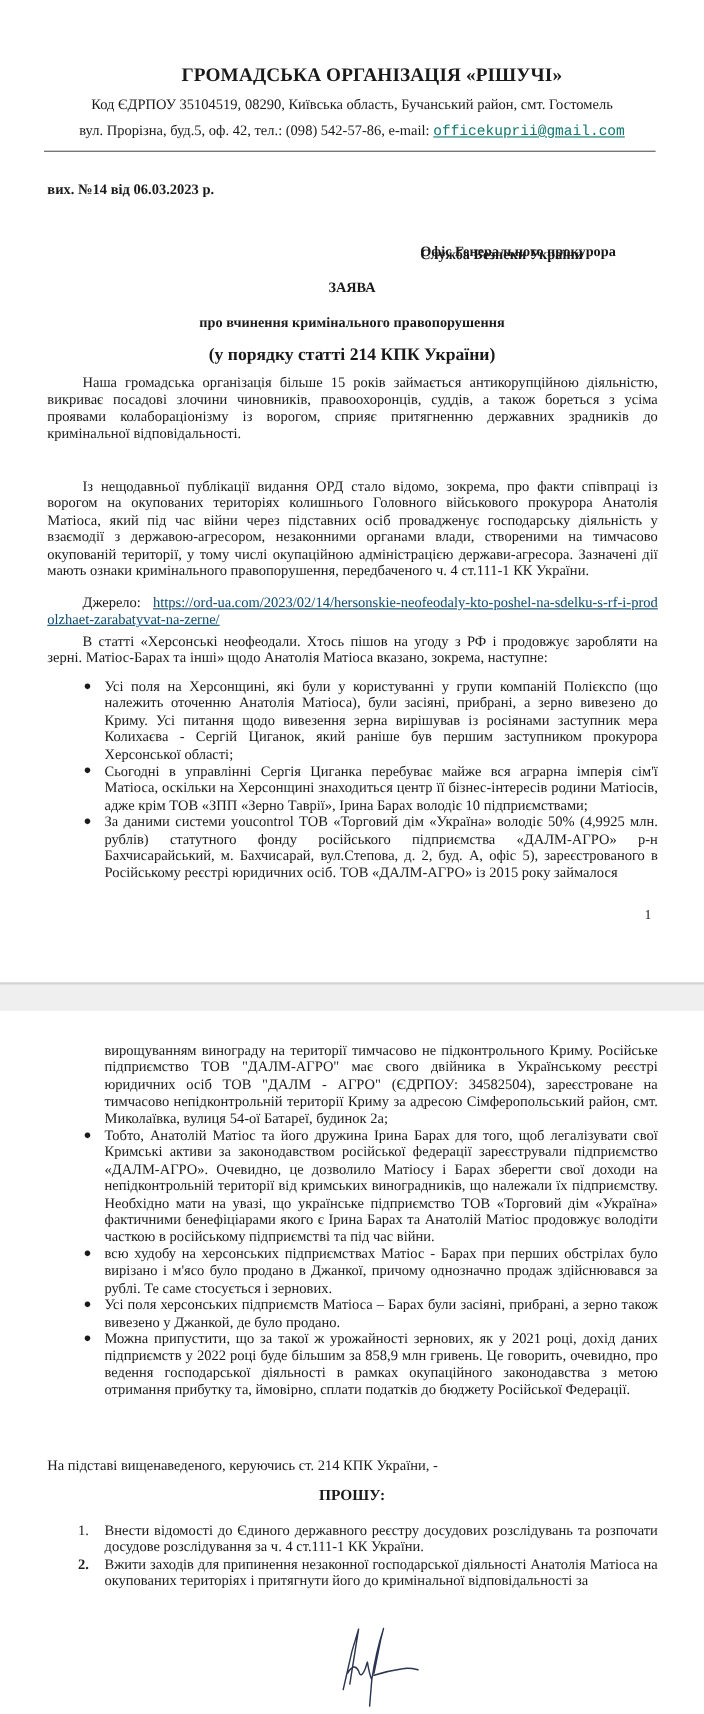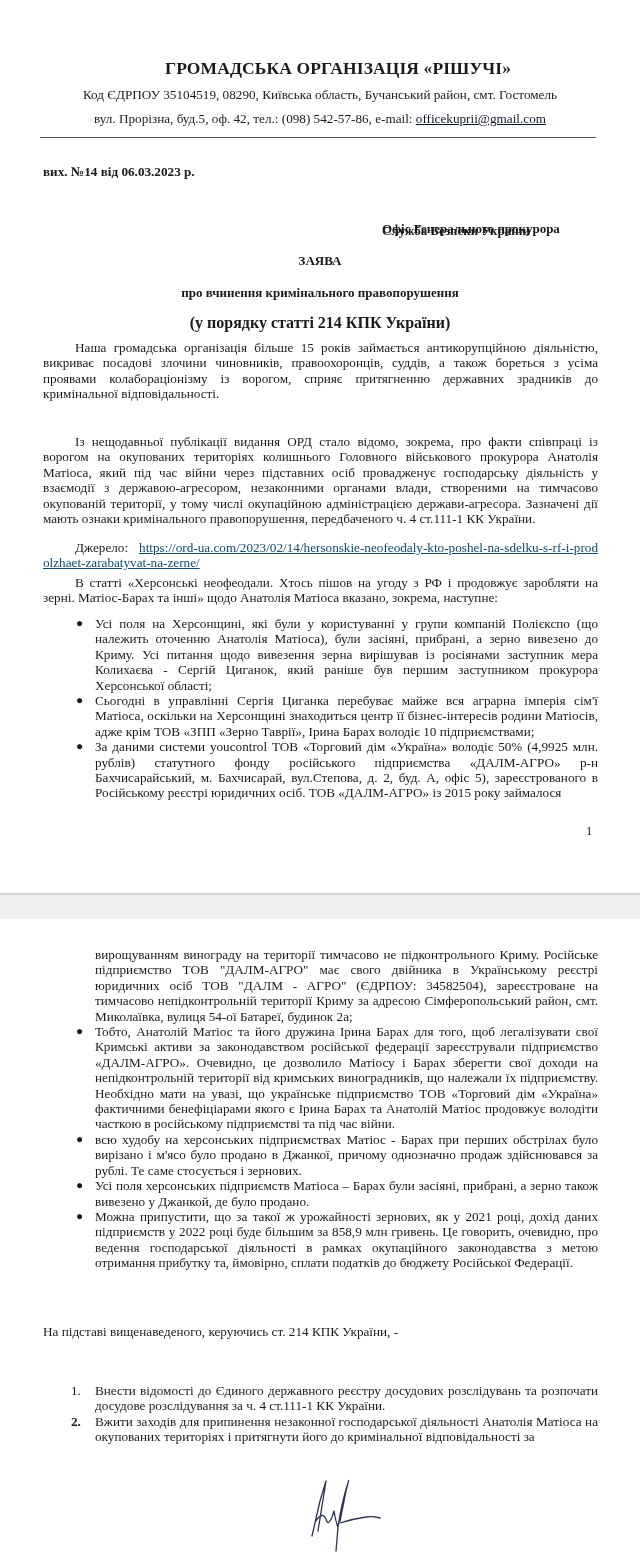--- a/index.html
+++ b/index.html
@@ -22,21 +22,21 @@
 
   .org-title {
     position: absolute; top: 58px; left: 0; width: 640px;
     text-align: center; font-weight: bold; font-size: 17.5px; letter-spacing: 0.1px; padding-left: 18px;
   }
   .org-line {
     position: absolute; left: 0; width: 640px; text-align: center; font-size: 13.2px;
   }
   .org-line1 { top: 87px; }
   .org-line2 { top: 111px; }
-  .email-link { color: #0f172a; text-decoration: underline; }
+  .email-link { color: #0f766e; text-decoration: underline; font-family: Liberation Mono, monospace; }
   .hr {
     position: absolute; top: 137px; left: 40px; width: 556px; height: 0;
     border-top: 1.5px solid #555;
   }
   .outgoing {
     position: absolute; top: 164px; left: 43px; font-weight: bold; font-size: 13.2px;
   }
   .addressee {
     position: absolute; left: 382px; font-weight: bold; font-size: 13px;
   }
@@ -128,20 +128,21 @@
 <div class="page page2">
   <ul class="bullets b2">
     <li><span>вирощуванням винограду на території тимчасово не підконтрольного Криму. Російське підприємство ТОВ "ДАЛМ-АГРО" має свого двійника в Українському реєстрі юридичних осіб ТОВ "ДАЛМ - АГРО" (ЄДРПОУ: 34582504), зареєстроване на тимчасово непідконтрольній території Криму за адресою Сімферопольський район, смт. Миколаївка, вулиця 54-ої Батареї, будинок 2а;</span></li>
     <li><span class="bullet">●</span><span>Тобто, Анатолій Матіос та його дружина Ірина Барах для того, щоб легалізувати свої Кримські активи за законодавством російської федерації зареєстрували підприємство «ДАЛМ-АГРО». Очевидно, це дозволило Матіосу і Барах зберегти свої доходи на непідконтрольній території від кримських виноградників, що належали їх підприємству. Необхідно мати на увазі, що українське підприємство ТОВ «Торговий дім «Україна» фактичними бенефіціарами якого є Ірина Барах та Анатолій Матіос продовжує володіти часткою в російському підприємстві та під час війни.</span></li>
     <li><span class="bullet">●</span><span>всю худобу на херсонських підприємствах Матіос - Барах при перших обстрілах було вирізано і м'ясо було продано в Джанкої, причому однозначно продаж здійснювався за рублі. Те саме стосується і зернових.</span></li>
     <li><span class="bullet">●</span><span>Усі поля херсонських підприємств Матіоса – Барах були засіяні, прибрані, а зерно також вивезено у Джанкой, де було продано.</span></li>
     <li><span class="bullet">●</span><span>Можна припустити, що за такої ж урожайності зернових, як у 2021 році, дохід даних підприємств у 2022 році буде більшим за 858,9 млн гривень. Це говорить, очевидно, про ведення господарської діяльності в рамках окупаційного законодавства з метою отримання прибутку та, ймовірно, сплати податків до бюджету Російської Федерації.</span></li>
   </ul>
 
   <div class="conclusion">На підставі вищенаведеного, керуючись ст. 214 КПК України, -</div>
+  <div class="request-title">ПРОШУ:</div>
 
   <ol class="requests r1">
     <li><span class="num">1.</span><span>Внести відомості до Єдиного державного реєстру досудових розслідувань та розпочати досудове розслідування за ч. 4 ст.111-1 КК України.</span></li>
     <li><span class="num bold-num">2.</span><span>Вжити заходів для припинення незаконної господарської діяльності Анатолія Матіоса на окупованих територіях і притягнути його до кримінальної відповідальності за</span></li>
   </ol>
 
   <svg class="signature" viewBox="0 0 110 100">
     <path d="M20 75 L28 40 L34 20 L30 45 L26 70 M24 60 Q30 50 34 58 Q36 66 40 56 L42 50 Q44 62 46 66 L44 90 M46 66 Q50 40 56 22 Q58 14 54 30 L48 60 M48 62 Q60 58 74 56 Q80 55 88 57" fill="none" stroke="#2b3450" stroke-width="1.3" stroke-linecap="round" stroke-linejoin="round"></path>
   </svg>
 </div>

